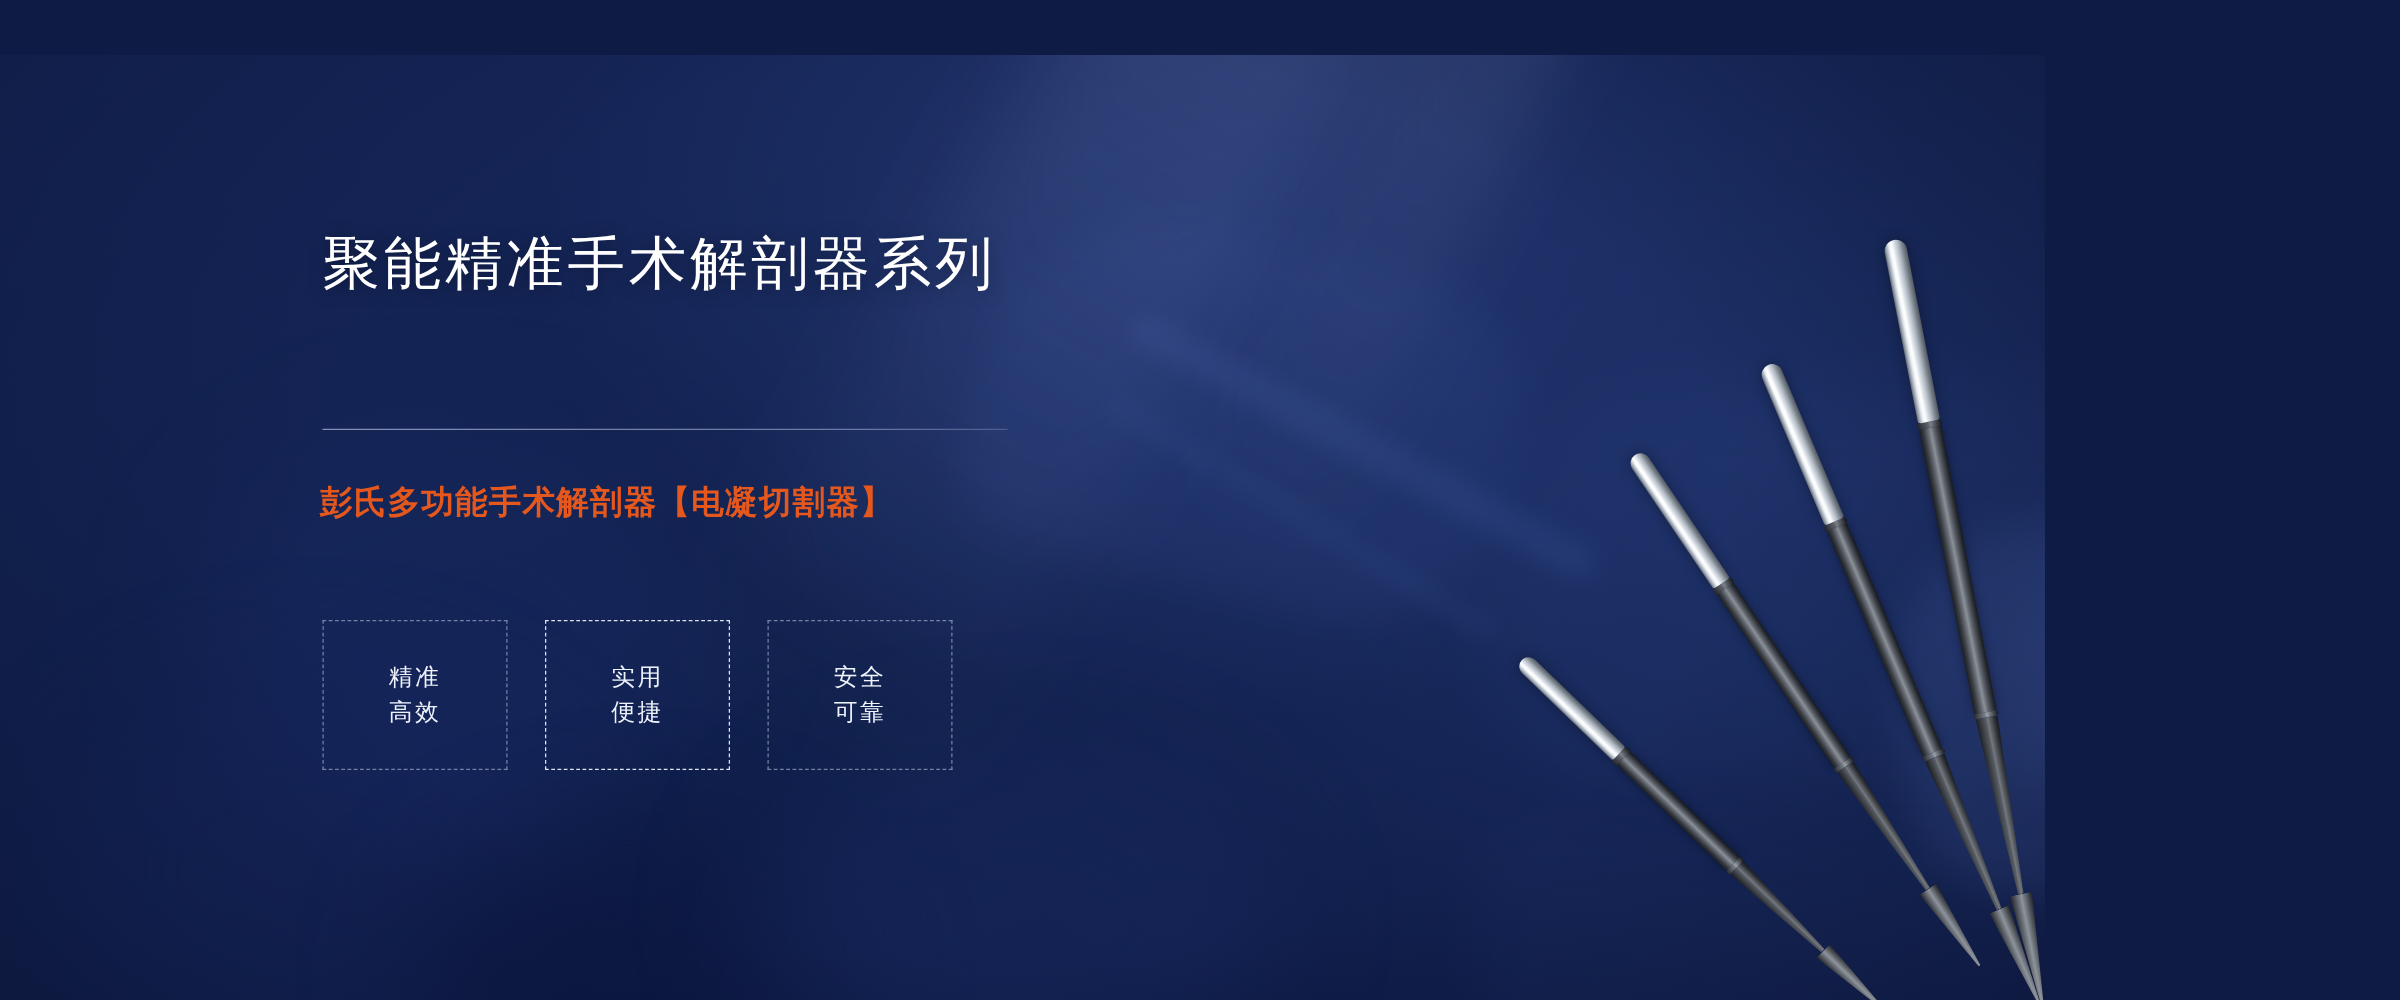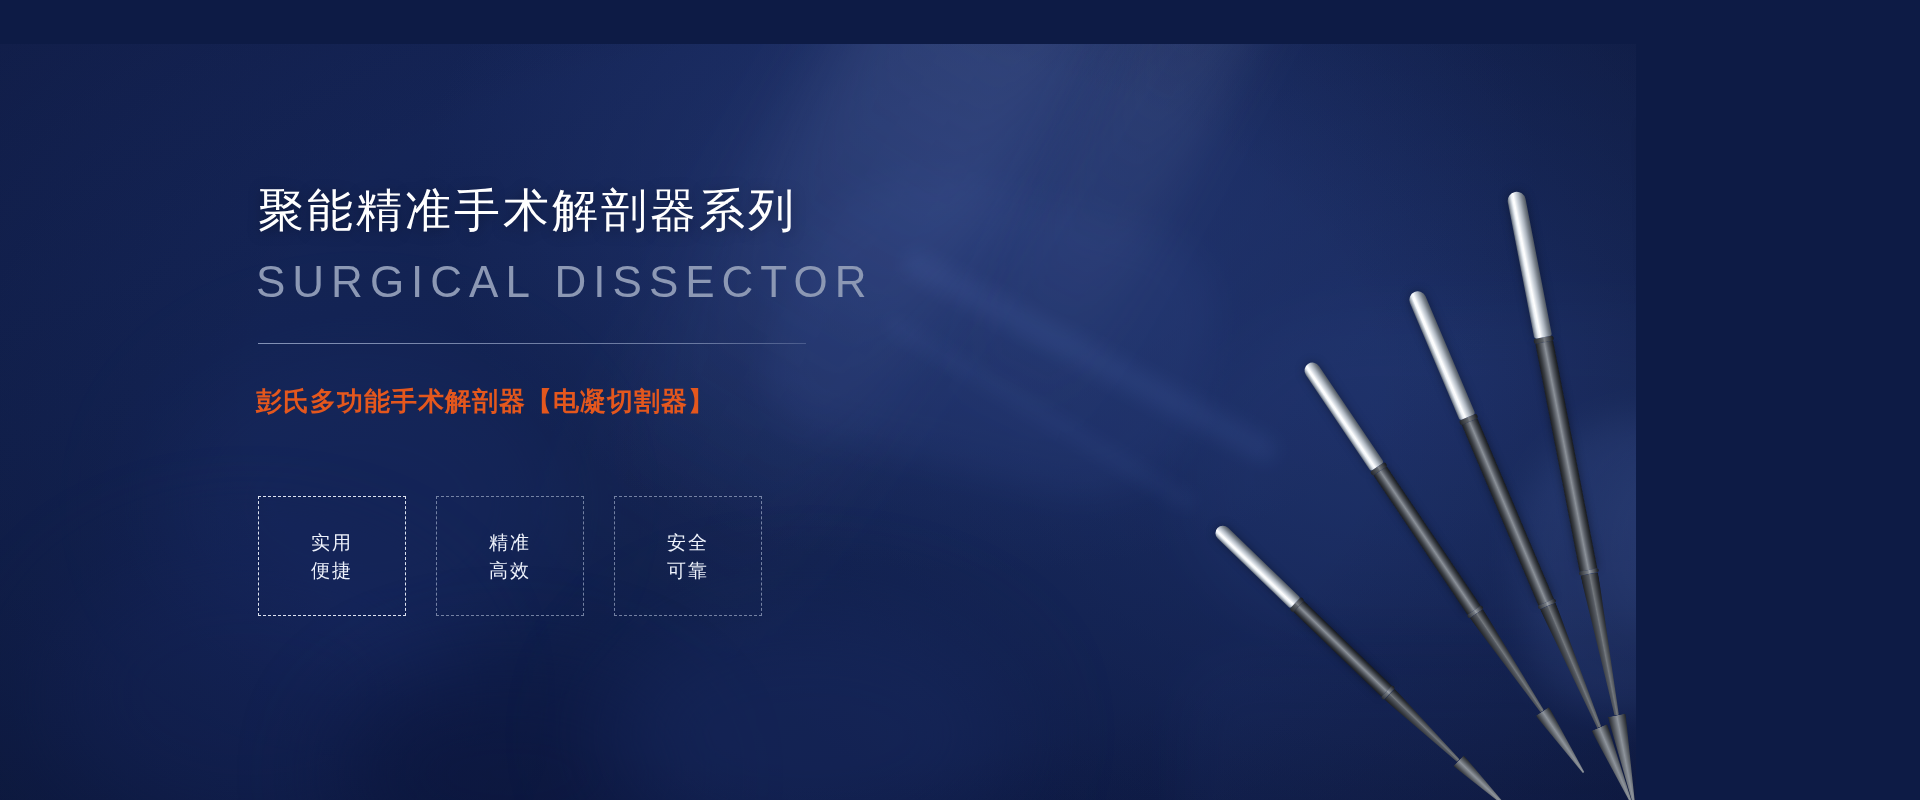--- a/index.html
+++ b/index.html
@@ -274,32 +274,31 @@
         </div>
         <div class="collar" style="height:5px;"></div>
         <div class="shaft" style="height:272px;"></div>
         <div class="collar" style="height:4px;"></div>
         <div class="taper" style="height:150px;"></div>
         <div class="needle" style="height:104px;"></div>
       </div>
     </div>
 
   <div class="title-cn">聚能精准手术解剖器系列</div>
-  <div class="title-en">SURGICAL DISSECTOR</div>
   <div class="divider"></div>
   <div class="product-name">彭氏多功能手术解剖器【电凝切割器】</div>
 
   <div class="features">
+    <div class="feature">
+      <span>精准</span>
+      <span>高效</span>
+    </div>
     <div class="feature bright">
       <span>实用</span>
       <span>便捷</span>
-    </div>
-    <div class="feature">
-      <span>精准</span>
-      <span>高效</span>
     </div>
     <div class="feature">
       <span>安全</span>
       <span>可靠</span>
     </div>
   </div>
 
 </div>
 
 </body></html>

